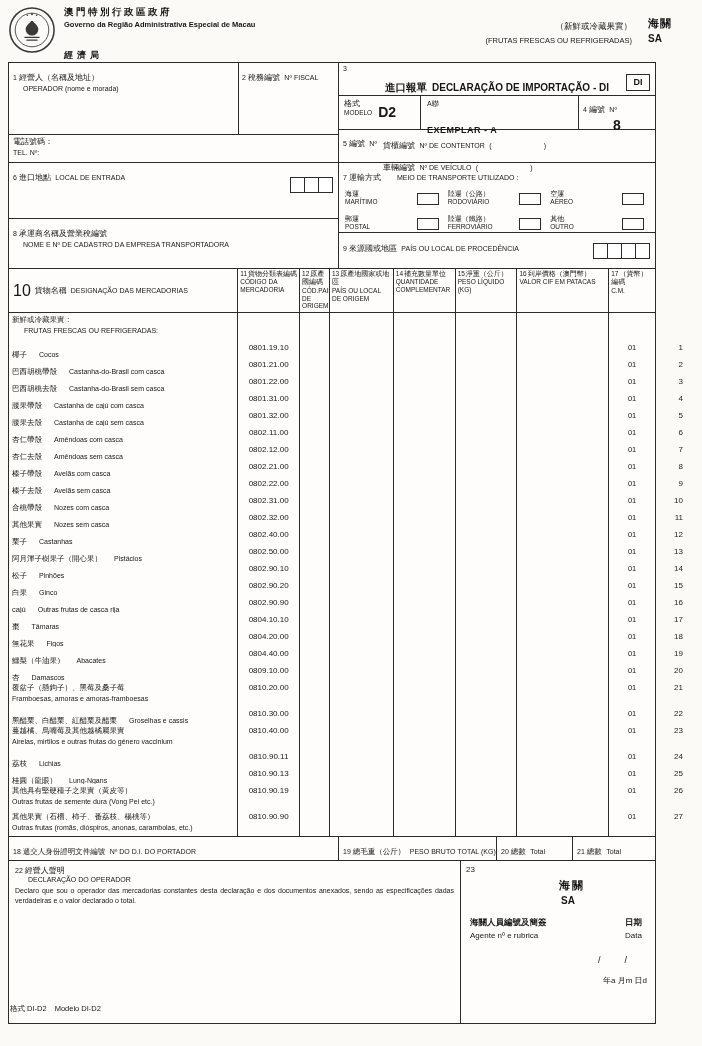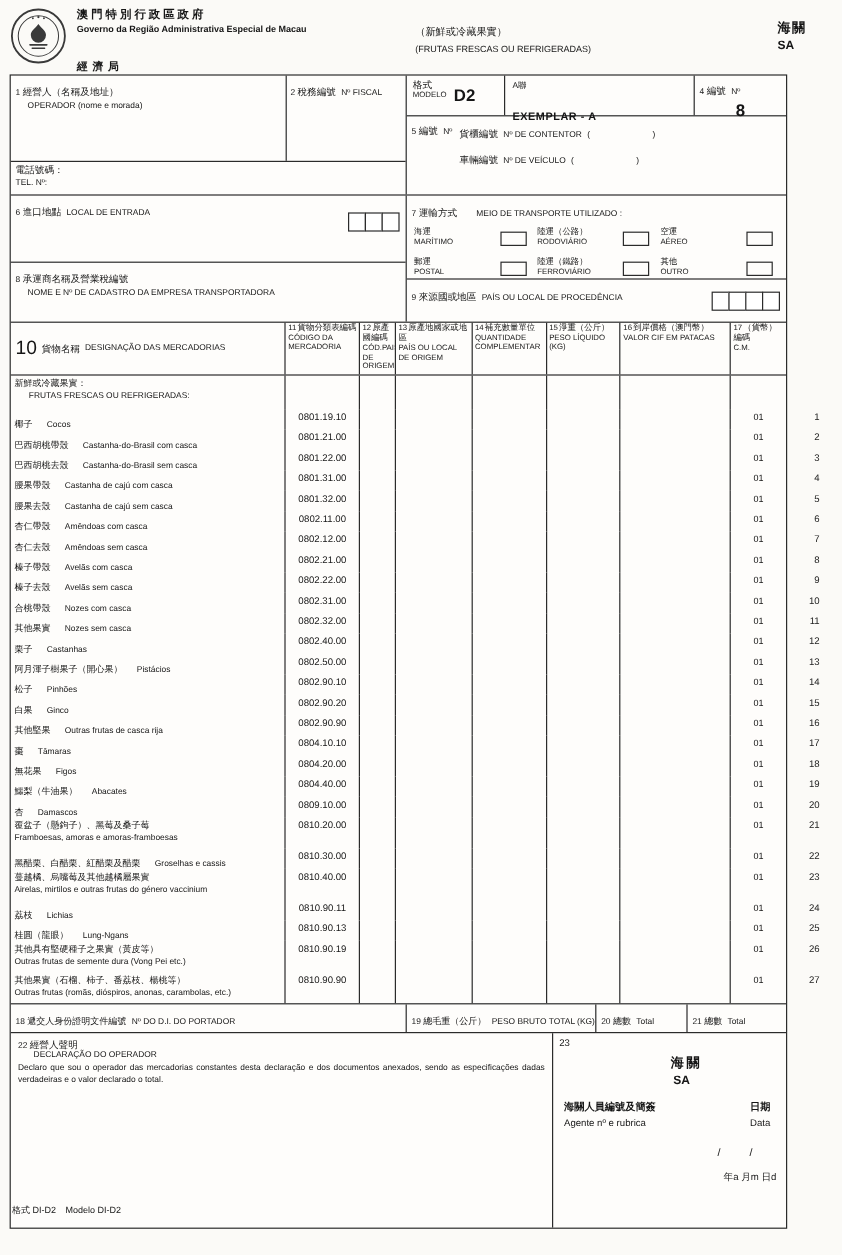--- a/index.html
+++ b/index.html
@@ -15,21 +15,21 @@
   .no{font-size:7px;margin-right:2px}
 
   
   .hdr{position:absolute;left:8px;top:6px;width:686px;display:flex}
   .hdr-left{display:flex;gap:8px;width:338px}
   .seal{width:48px;height:48px;flex:none}
   .gov-zh{font-size:9.5px;font-weight:bold;letter-spacing:2.5px}
   .gov-pt{font-size:7.5px;font-weight:bold;margin-top:1px}
   .dept-zh{font-size:9px;font-weight:bold;letter-spacing:4px;margin-top:20px}
   .dept-pt{font-size:7.5px;font-weight:bold;margin-top:1px}
-  .hdr-center{flex:1;text-align:left;padding-top:15px}
+  .hdr-center{flex:1;text-align:right;padding-top:15px}
   .subject-zh{font-size:8.5px}
   .subject-pt{font-size:7.5px;margin-top:3px}
   .hdr-right{width:62px;padding-top:10px;padding-left:16px}
   .customs-zh{font-size:11px;font-weight:bold;letter-spacing:1px}
   .customs-pt{font-size:10px;font-weight:bold;margin-top:2px}
 
   
   .form{position:absolute;left:8px;top:62px;width:648px;border:1px solid #2b2b2b;background:#fefdfb}
 
   
@@ -186,20 +186,27 @@
         <div class="b2">
           <span class="no">2</span><span class="zh">稅務編號</span> <span class="pt">Nº FISCAL</span>
         </div>
       </div>
       <div class="telrow">
         <div class="zh">電話號碼：</div>
         <div class="pt">TEL. Nº:</div>
       </div>
     </div>
     <div class="colR">
+      <div class="b3">
+        <span class="no">3</span>
+        <div class="b3title">
+          <span class="tzh">進口報單</span><span class="tpt">DECLARAÇÃO DE IMPORTAÇÃO - DI</span>
+        </div>
+        <div class="di-badge">DI</div>
+      </div>
       <div class="rowA2">
         <div class="modelo">
           <div class="lbl">
             <div class="zh">格式</div>
             <div class="f65">MODELO</div>
           </div>
           <div class="d2">D2</div>
         </div>
         <div class="exemplar">
           <div class="ex-zh">A聯</div>
@@ -505,21 +512,21 @@
         <div class="tc c11">0802.90.20</div>
         <div class="tc c12"></div>
         <div class="tc c13"></div>
         <div class="tc c14"></div>
         <div class="tc c15"></div>
         <div class="tc c16"></div>
         <div class="tc c17 lastc">01</div>
         <span class="rowno">15</span>
       </div>
       <div class="trow">
-        <div class="tc c10"><span class="zh">其他堅果</span><span class="pt">Outras frutas de casca rija</span></div>
+        <div class="tc c10"><span class="zh">cajú</span><span class="pt">Outras frutas de casca rija</span></div>
         <div class="tc c11">0802.90.90</div>
         <div class="tc c12"></div>
         <div class="tc c13"></div>
         <div class="tc c14"></div>
         <div class="tc c15"></div>
         <div class="tc c16"></div>
         <div class="tc c17 lastc">01</div>
         <span class="rowno">16</span>
       </div>
       <div class="trow">

